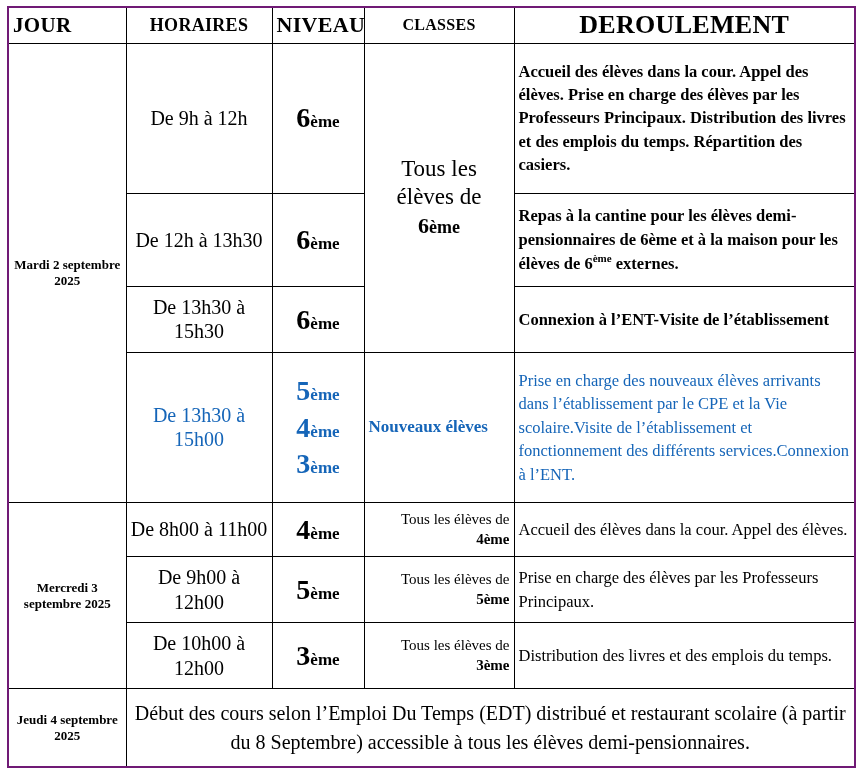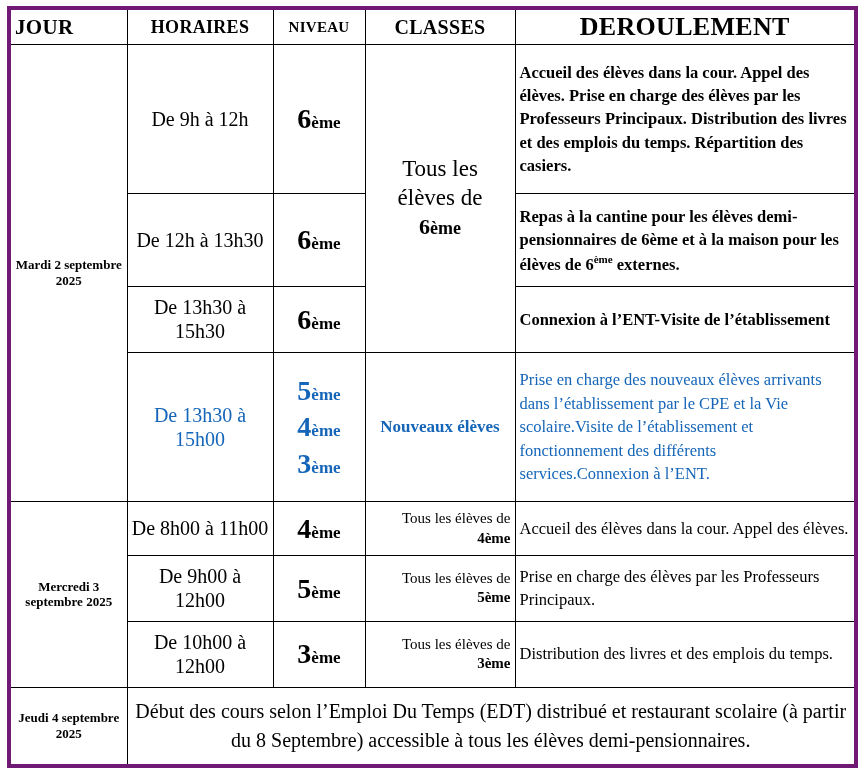--- a/index.html
+++ b/index.html
@@ -21,21 +21,21 @@
     height: 778px;
     box-sizing: border-box;
     padding: 6px 7px 8px 7px;
   }
 
   table.schedule {
     border-collapse: collapse;
     table-layout: fixed;
     width: 847px;
     height: 762px;
-    border: 4px solid #701a75;
+    border: 2px solid #701a75;
   }
 
   table.schedule td,
   table.schedule th {
     border: 1.6px solid #000;
     vertical-align: middle;
     padding: 2px 4px;
     box-sizing: border-box;
   }
 
@@ -48,22 +48,22 @@
 
   
   thead th {
     height: 36px;
     font-weight: bold;
     text-align: center;
     border-bottom: 2.5px solid #000;
   }
   .h-jour      { font-size: 21px; text-align: left; padding-left: 10px; letter-spacing: .3px;}
   .h-horaires  { font-size: 18px; letter-spacing: .3px;}
-  .h-niveau    { font-size: 15px; letter-spacing: .3px; text-align: center;}
-  .h-classes   { font-size: 20px; letter-spacing: .3px;}
+  .h-niveau    { font-size: 22px; letter-spacing: .3px; text-align: center;}
+  .h-classes   { font-size: 16px; letter-spacing: .3px;}
   .h-deroul    { font-size: 26px; letter-spacing: .3px;}
 
   
   .day-cell {
     text-align: center;
     font-weight: bold;
     font-size: 13px;
     line-height: 1.22;
   }
 
@@ -108,21 +108,21 @@
   .classes-small {
     font-size: 15px;
     text-align: right;
     line-height: 1.3;
     padding-left: 4px;
   }
   .classes-small b { font-weight: bold; }
   .classes-bold-blue {
     font-size: 17px;
     font-weight: bold;
-    text-align: center;
+    text-align: left;
     line-height: 1.3;
   }
 
   
   .deroul-cell {
     font-size: 16.5px;
     line-height: 1.42;
     text-align: left;
     vertical-align: middle;
     padding: 5px 8px 5px 8px;

